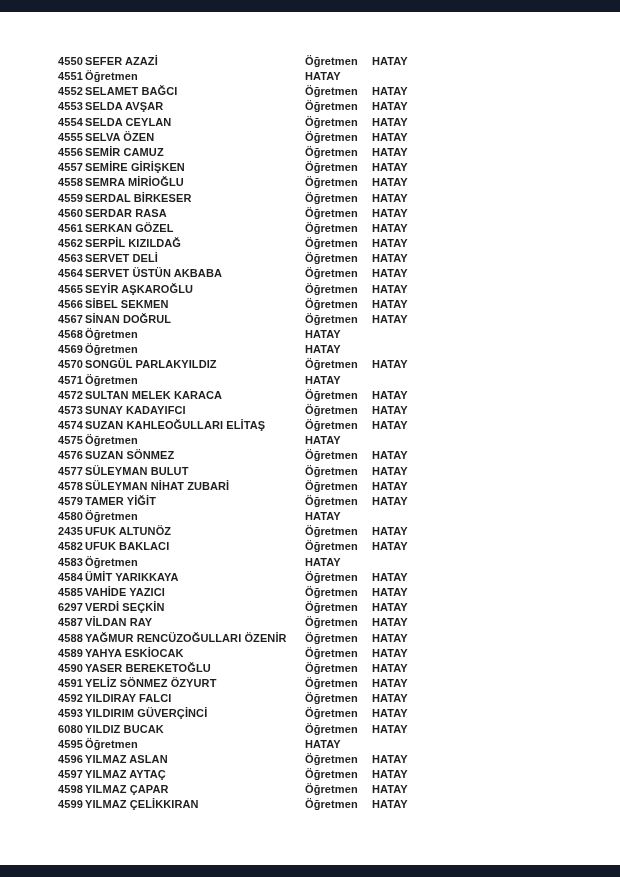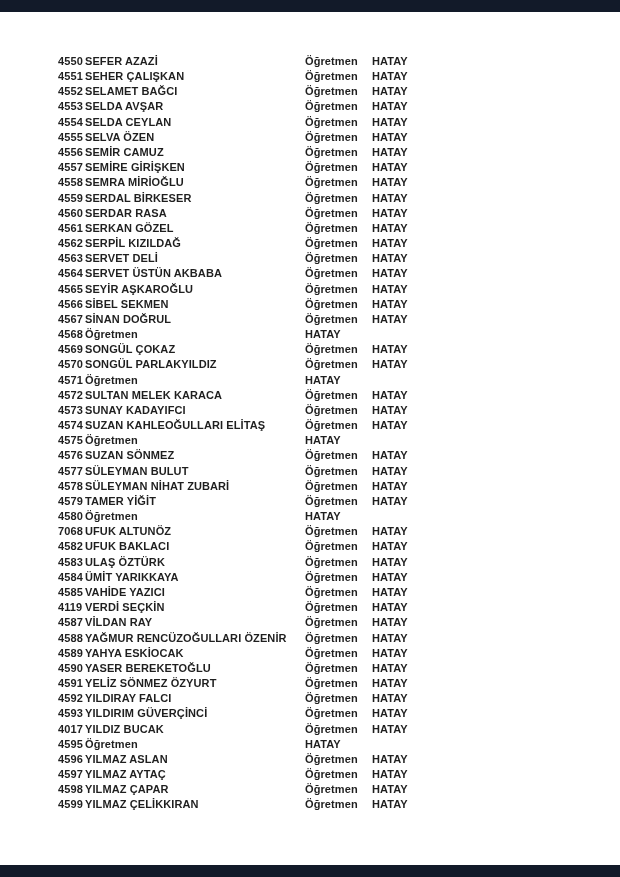--- a/index.html
+++ b/index.html
@@ -58,21 +58,20 @@
   <div class="roster" style="color: rgb(31, 31, 31);">
   <div class="row">
     <span class="c-no">4550</span>
     <span class="c-name">SEFER AZAZİ</span>
     <span class="c-role">Öğretmen</span>
     <span class="c-prov">HATAY</span>
   </div>
 
   <div class="row">
     <span class="c-no">4551</span>
-    <span class="c-name">SEHER ÇALIŞKAN</span>
     <span class="c-role">Öğretmen</span>
     <span class="c-prov">HATAY</span>
   </div>
 
   <div class="row">
     <span class="c-no">4552</span>
     <span class="c-name">SELAMET BAĞCI</span>
     <span class="c-role">Öğretmen</span>
     <span class="c-prov">HATAY</span>
   </div>
@@ -183,21 +182,20 @@
   </div>
 
   <div class="row">
     <span class="c-no">4568</span>
     <span class="c-role">Öğretmen</span>
     <span class="c-prov">HATAY</span>
   </div>
 
   <div class="row">
     <span class="c-no">4569</span>
-    <span class="c-name">SONGÜL ÇOKAZ</span>
     <span class="c-role">Öğretmen</span>
     <span class="c-prov">HATAY</span>
   </div>
 
   <div class="row">
     <span class="c-no">4570</span>
     <span class="c-name">SONGÜL PARLAKYILDIZ</span>
     <span class="c-role">Öğretmen</span>
     <span class="c-prov">HATAY</span>
   </div>
@@ -263,56 +261,55 @@
     <span class="c-prov">HATAY</span>
   </div>
 
   <div class="row">
     <span class="c-no">4580</span>
     <span class="c-role">Öğretmen</span>
     <span class="c-prov">HATAY</span>
   </div>
 
   <div class="row">
-    <span class="c-no">7068</span>
+    <span class="c-no">2435</span>
     <span class="c-name">UFUK ALTUNÖZ</span>
     <span class="c-role">Öğretmen</span>
     <span class="c-prov">HATAY</span>
   </div>
 
   <div class="row">
     <span class="c-no">4582</span>
     <span class="c-name">UFUK BAKLACI</span>
     <span class="c-role">Öğretmen</span>
     <span class="c-prov">HATAY</span>
   </div>
 
   <div class="row">
     <span class="c-no">4583</span>
-    <span class="c-name">ULAŞ ÖZTÜRK</span>
     <span class="c-role">Öğretmen</span>
     <span class="c-prov">HATAY</span>
   </div>
 
   <div class="row">
     <span class="c-no">4584</span>
     <span class="c-name">ÜMİT YARIKKAYA</span>
     <span class="c-role">Öğretmen</span>
     <span class="c-prov">HATAY</span>
   </div>
 
   <div class="row">
     <span class="c-no">4585</span>
     <span class="c-name">VAHİDE YAZICI</span>
     <span class="c-role">Öğretmen</span>
     <span class="c-prov">HATAY</span>
   </div>
 
   <div class="row">
-    <span class="c-no">4119</span>
+    <span class="c-no">6297</span>
     <span class="c-name">VERDİ SEÇKİN</span>
     <span class="c-role">Öğretmen</span>
     <span class="c-prov">HATAY</span>
   </div>
 
   <div class="row">
     <span class="c-no">4587</span>
     <span class="c-name">VİLDAN RAY</span>
     <span class="c-role">Öğretmen</span>
     <span class="c-prov">HATAY</span>
@@ -354,21 +351,21 @@
   </div>
 
   <div class="row">
     <span class="c-no">4593</span>
     <span class="c-name">YILDIRIM GÜVERÇİNCİ</span>
     <span class="c-role">Öğretmen</span>
     <span class="c-prov">HATAY</span>
   </div>
 
   <div class="row">
-    <span class="c-no">4017</span>
+    <span class="c-no">6080</span>
     <span class="c-name">YILDIZ BUCAK</span>
     <span class="c-role">Öğretmen</span>
     <span class="c-prov">HATAY</span>
   </div>
 
   <div class="row">
     <span class="c-no">4595</span>
     <span class="c-role">Öğretmen</span>
     <span class="c-prov">HATAY</span>
   </div>

